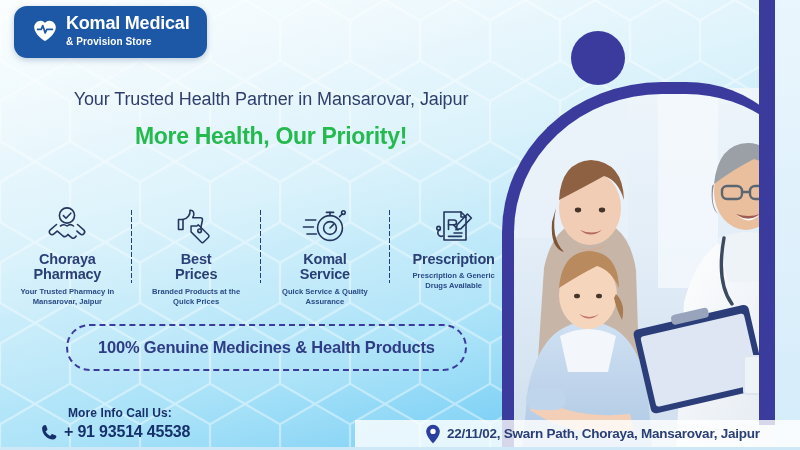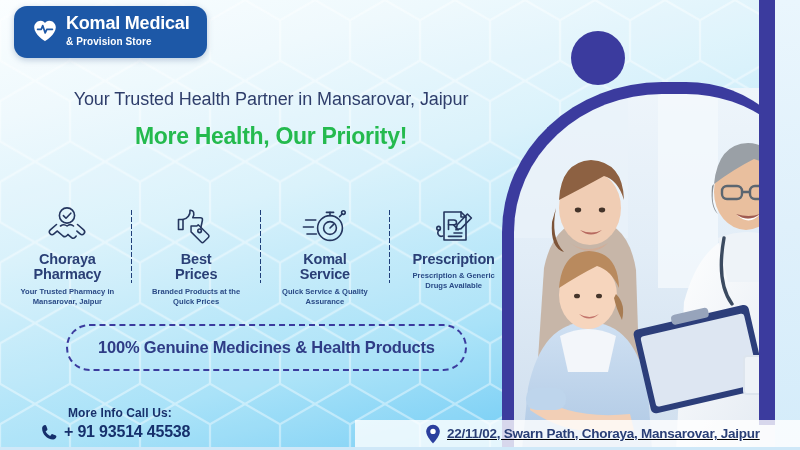--- a/index.html
+++ b/index.html
@@ -137,21 +137,21 @@
   .call-row svg{display:block;}
   .call-num{
     font-size:16px;font-weight:bold;color:#16306c;letter-spacing:-.2px;
     white-space:nowrap;
   }
   .addr-strip{
     position:absolute;left:355px;top:420px;width:445px;height:27px;
     background:rgba(255,255,255,.80);
     display:flex;align-items:center;z-index:6;
   }
-  .addr-inner{display:flex;align-items:center;gap:6px;padding-left:70px;text-decoration:underline;}
+  .addr-inner{display:flex;align-items:center;gap:6px;padding-left:70px;}
   .addr-inner svg{display:block;flex:0 0 auto;}
   .addr-text{
     font-size:13.5px;font-weight:bold;color:#2a3f76;
     letter-spacing:-.25px;white-space:nowrap;
   }
   .bottom-strip{
     position:absolute;left:0;top:447px;width:800px;height:3px;
     background:#cfe8f8;
   }
 </style>

